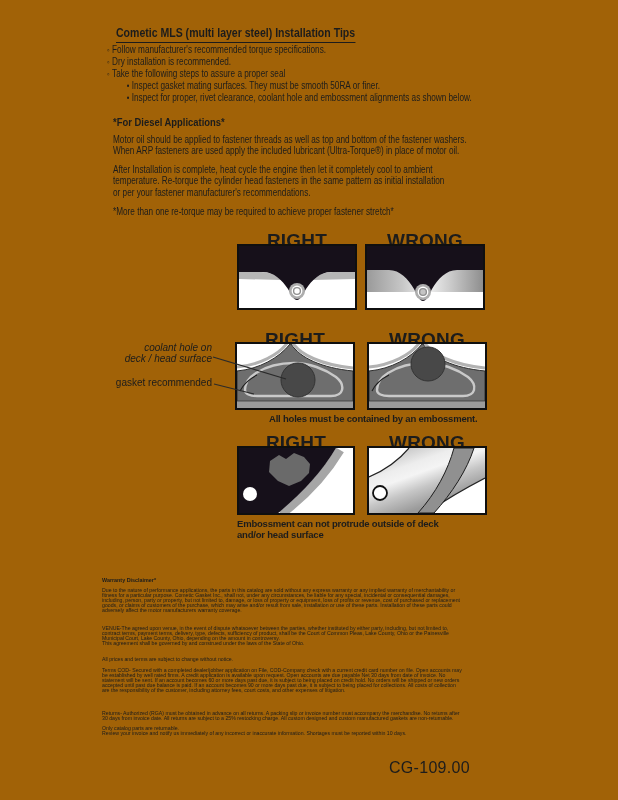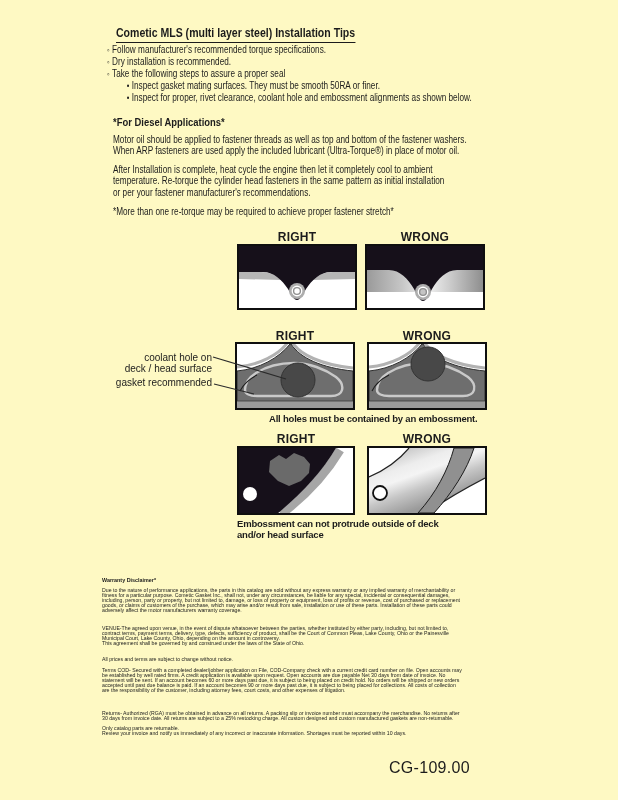--- a/index.html
+++ b/index.html
@@ -1,30 +1,30 @@
 <!DOCTYPE html>
 <html><head>
 <meta charset="utf-8">
 <style>
   html,body{margin:0;padding:0;background:#e8e8e8;}
-  .page{position:relative;width:618px;height:800px;background:#fef9c3;overflow:hidden;
+  .page{position:relative;width:618px;height:800px;background:#a16207;overflow:hidden;
         font-family:"Liberation Sans",sans-serif;color:#1c1c1c;}
   .abs{position:absolute;}
   .pre{white-space:pre-line;}
   .cond{transform:scaleX(0.82);transform-origin:0 0;}
   .title{left:116px;top:25px;font-size:13.5px;font-weight:700;white-space:nowrap;
          border-bottom:1.5px solid #1c1c1c;padding-bottom:2px;
          transform:scaleX(0.78);transform-origin:0 0;}
   .bullets{left:107px;top:44px;font-size:10px;line-height:11px;}
   .bullets .lv1::before{content:"\25E6";font-size:9px;margin-right:3px;}
   .bullets .lv2{margin-left:24px;}
   .bullets .lv2::before{content:"\2022";font-size:9px;margin-right:3px;}
   .h2{font-size:11.5px;font-weight:700;}
   .body{font-size:10px;line-height:11.4px;}
-  .dlabel{font-size:12px;font-weight:600;width:120px;text-align:center;letter-spacing:0.2px;}
+  .dlabel{font-size:19px;font-weight:600;width:120px;text-align:center;letter-spacing:0.2px;}
   .dbox{box-sizing:border-box;border:2px solid #0f0f0f;background:#fff;}
   .cap{font-size:9.5px;font-weight:600;letter-spacing:-0.2px;line-height:10.5px;}
   .ptr{font-size:10px;line-height:10.5px;width:114px;text-align:right;}
   .legal{font-size:5.2px;line-height:5.1px;letter-spacing:0;}
   .legal-h{font-size:5.4px;font-weight:700;}
   .pagenum{font-size:16px;letter-spacing:0.3px;}
   svg{display:block;}
 </style>
 </head>
 <body>
@@ -82,21 +82,21 @@
       <circle cx="56" cy="46" r="8" fill="#adadad"></circle>
       <circle cx="56" cy="46" r="5.4" fill="#ffffff"></circle>
       <circle cx="56" cy="46" r="3.4" fill="#c4c4c4" stroke="#8f8f8f" stroke-width="1.4"></circle>
     </svg>
   </div>
 
 
   <div class="abs dlabel" style="left:235px;top:329px;">RIGHT</div>
   <div class="abs dlabel" style="left:367px;top:329px;">WRONG</div>
 
-  <div class="abs ptr pre" style="left:98px;top:353px;">coolant hole on
+  <div class="abs ptr pre" style="left:98px;top:343px;font-style:italic;">coolant hole on
 deck / head surface</div>
   <div class="abs ptr" style="left:98px;top:378px;">gasket recommended</div>
 
   <div class="abs dbox" style="left:235px;top:342px;width:120px;height:68px;">
     <svg width="116" height="64" viewBox="0 0 116 64">
       <rect x="0" y="0" width="116" height="64" fill="#ffffff"></rect>
       <path d="M0,23 C22,21 42,11 51,-2" stroke="#b2b2b2" stroke-width="3" fill="none"></path>
       <path d="M55,-2 C63,11 85,21 116,24" stroke="#b2b2b2" stroke-width="3" fill="none"></path>
       <path d="M0,27 C22,25 42,14 53,0 L54,0 C63,14 85,24 116,27 V64 H0 Z" stroke="#303030" stroke-width="1" fill="#6e6e6e"></path>
       <rect x="0" y="57" width="116" height="7" fill="#9b9b9b"></rect>

